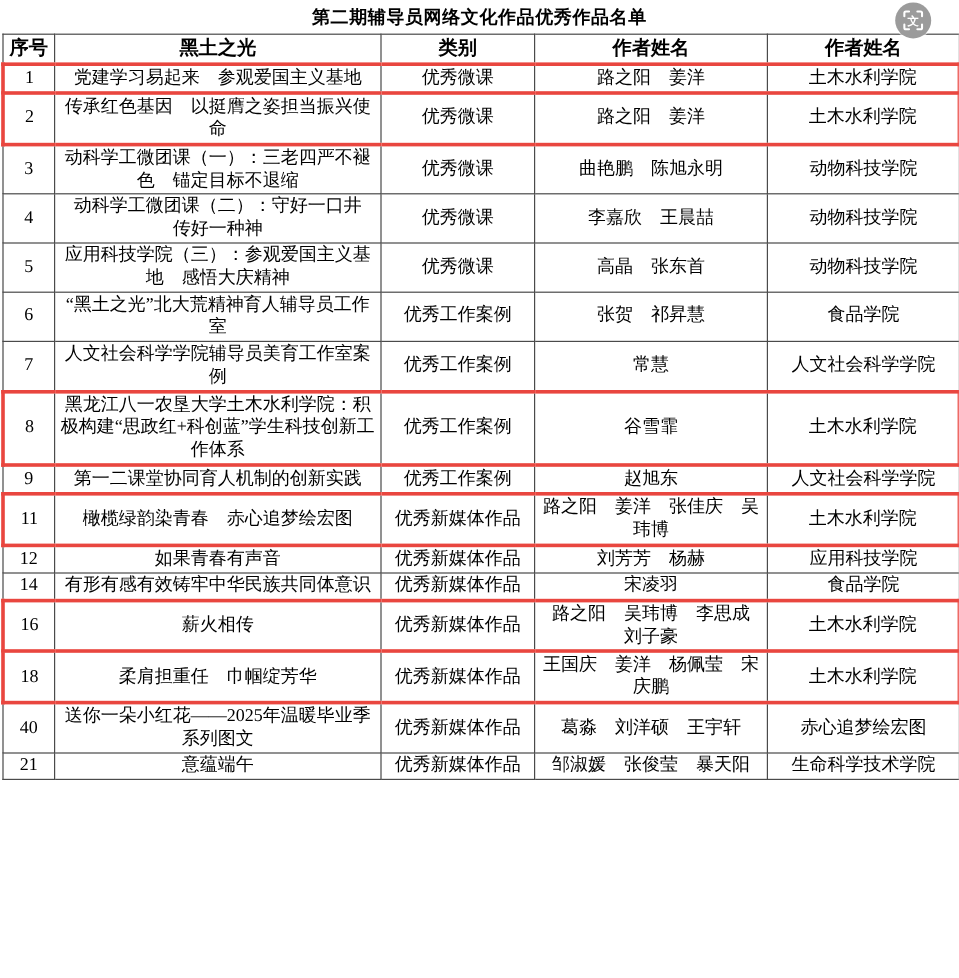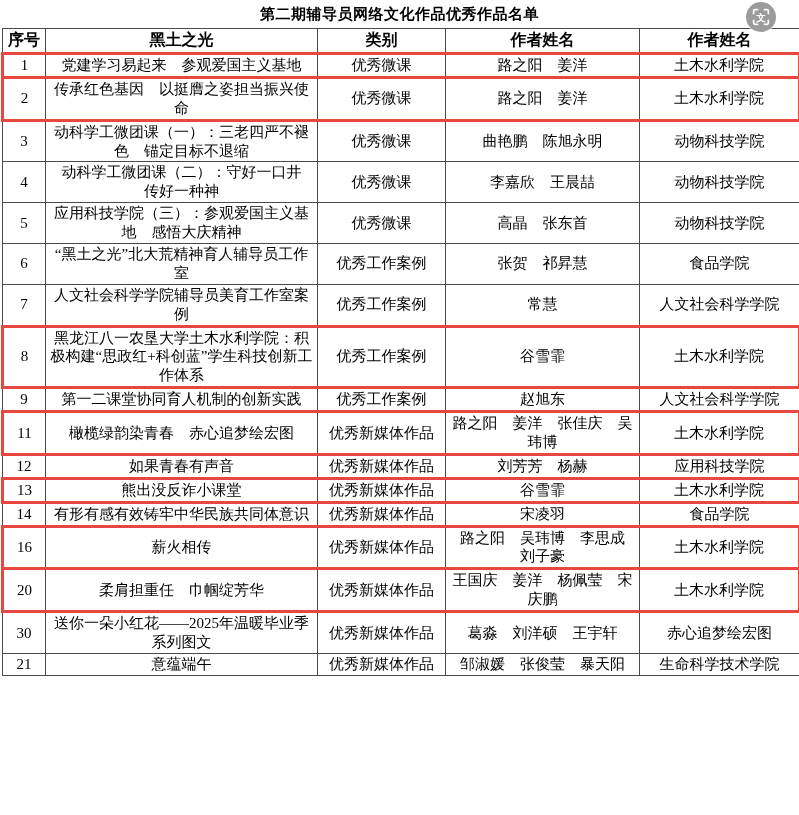--- a/index.html
+++ b/index.html
@@ -154,50 +154,43 @@
     <td>路之阳　姜洋　张佳庆　吴玮博</td>
     <td>土木水利学院</td>
   </tr>
       <tr>
     <td>12</td>
     <td>如果青春有声音</td>
     <td>优秀新媒体作品</td>
     <td>刘芳芳　杨赫</td>
     <td>应用科技学院</td>
   </tr>
-      <tr class="hl">
-    <td>13</td>
-    <td>熊出没反诈小课堂</td>
-    <td>优秀新媒体作品</td>
-    <td>谷雪霏</td>
-    <td>土木水利学院</td>
-  </tr>
       <tr>
     <td>14</td>
     <td>有形有感有效铸牢中华民族共同体意识</td>
     <td>优秀新媒体作品</td>
     <td>宋凌羽</td>
     <td>食品学院</td>
   </tr>
       <tr class="hl">
     <td>16</td>
     <td>薪火相传</td>
     <td>优秀新媒体作品</td>
     <td>路之阳　吴玮博　李思成　刘子豪</td>
     <td>土木水利学院</td>
   </tr>
       <tr class="hl">
-    <td>20</td>
+    <td>18</td>
     <td>柔肩担重任　巾帼绽芳华</td>
     <td>优秀新媒体作品</td>
     <td>王国庆　姜洋　杨佩莹　宋庆鹏</td>
     <td>土木水利学院</td>
   </tr>
       <tr>
-    <td>30</td>
+    <td>40</td>
     <td>送你一朵小红花——2025年温暖毕业季系列图文</td>
     <td>优秀新媒体作品</td>
     <td>葛淼　刘洋硕　王宇轩</td>
     <td>赤心追梦绘宏图</td>
   </tr>
       <tr>
     <td>21</td>
     <td>意蕴端午</td>
     <td>优秀新媒体作品</td>
     <td>邹淑媛　张俊莹　暴天阳</td>

